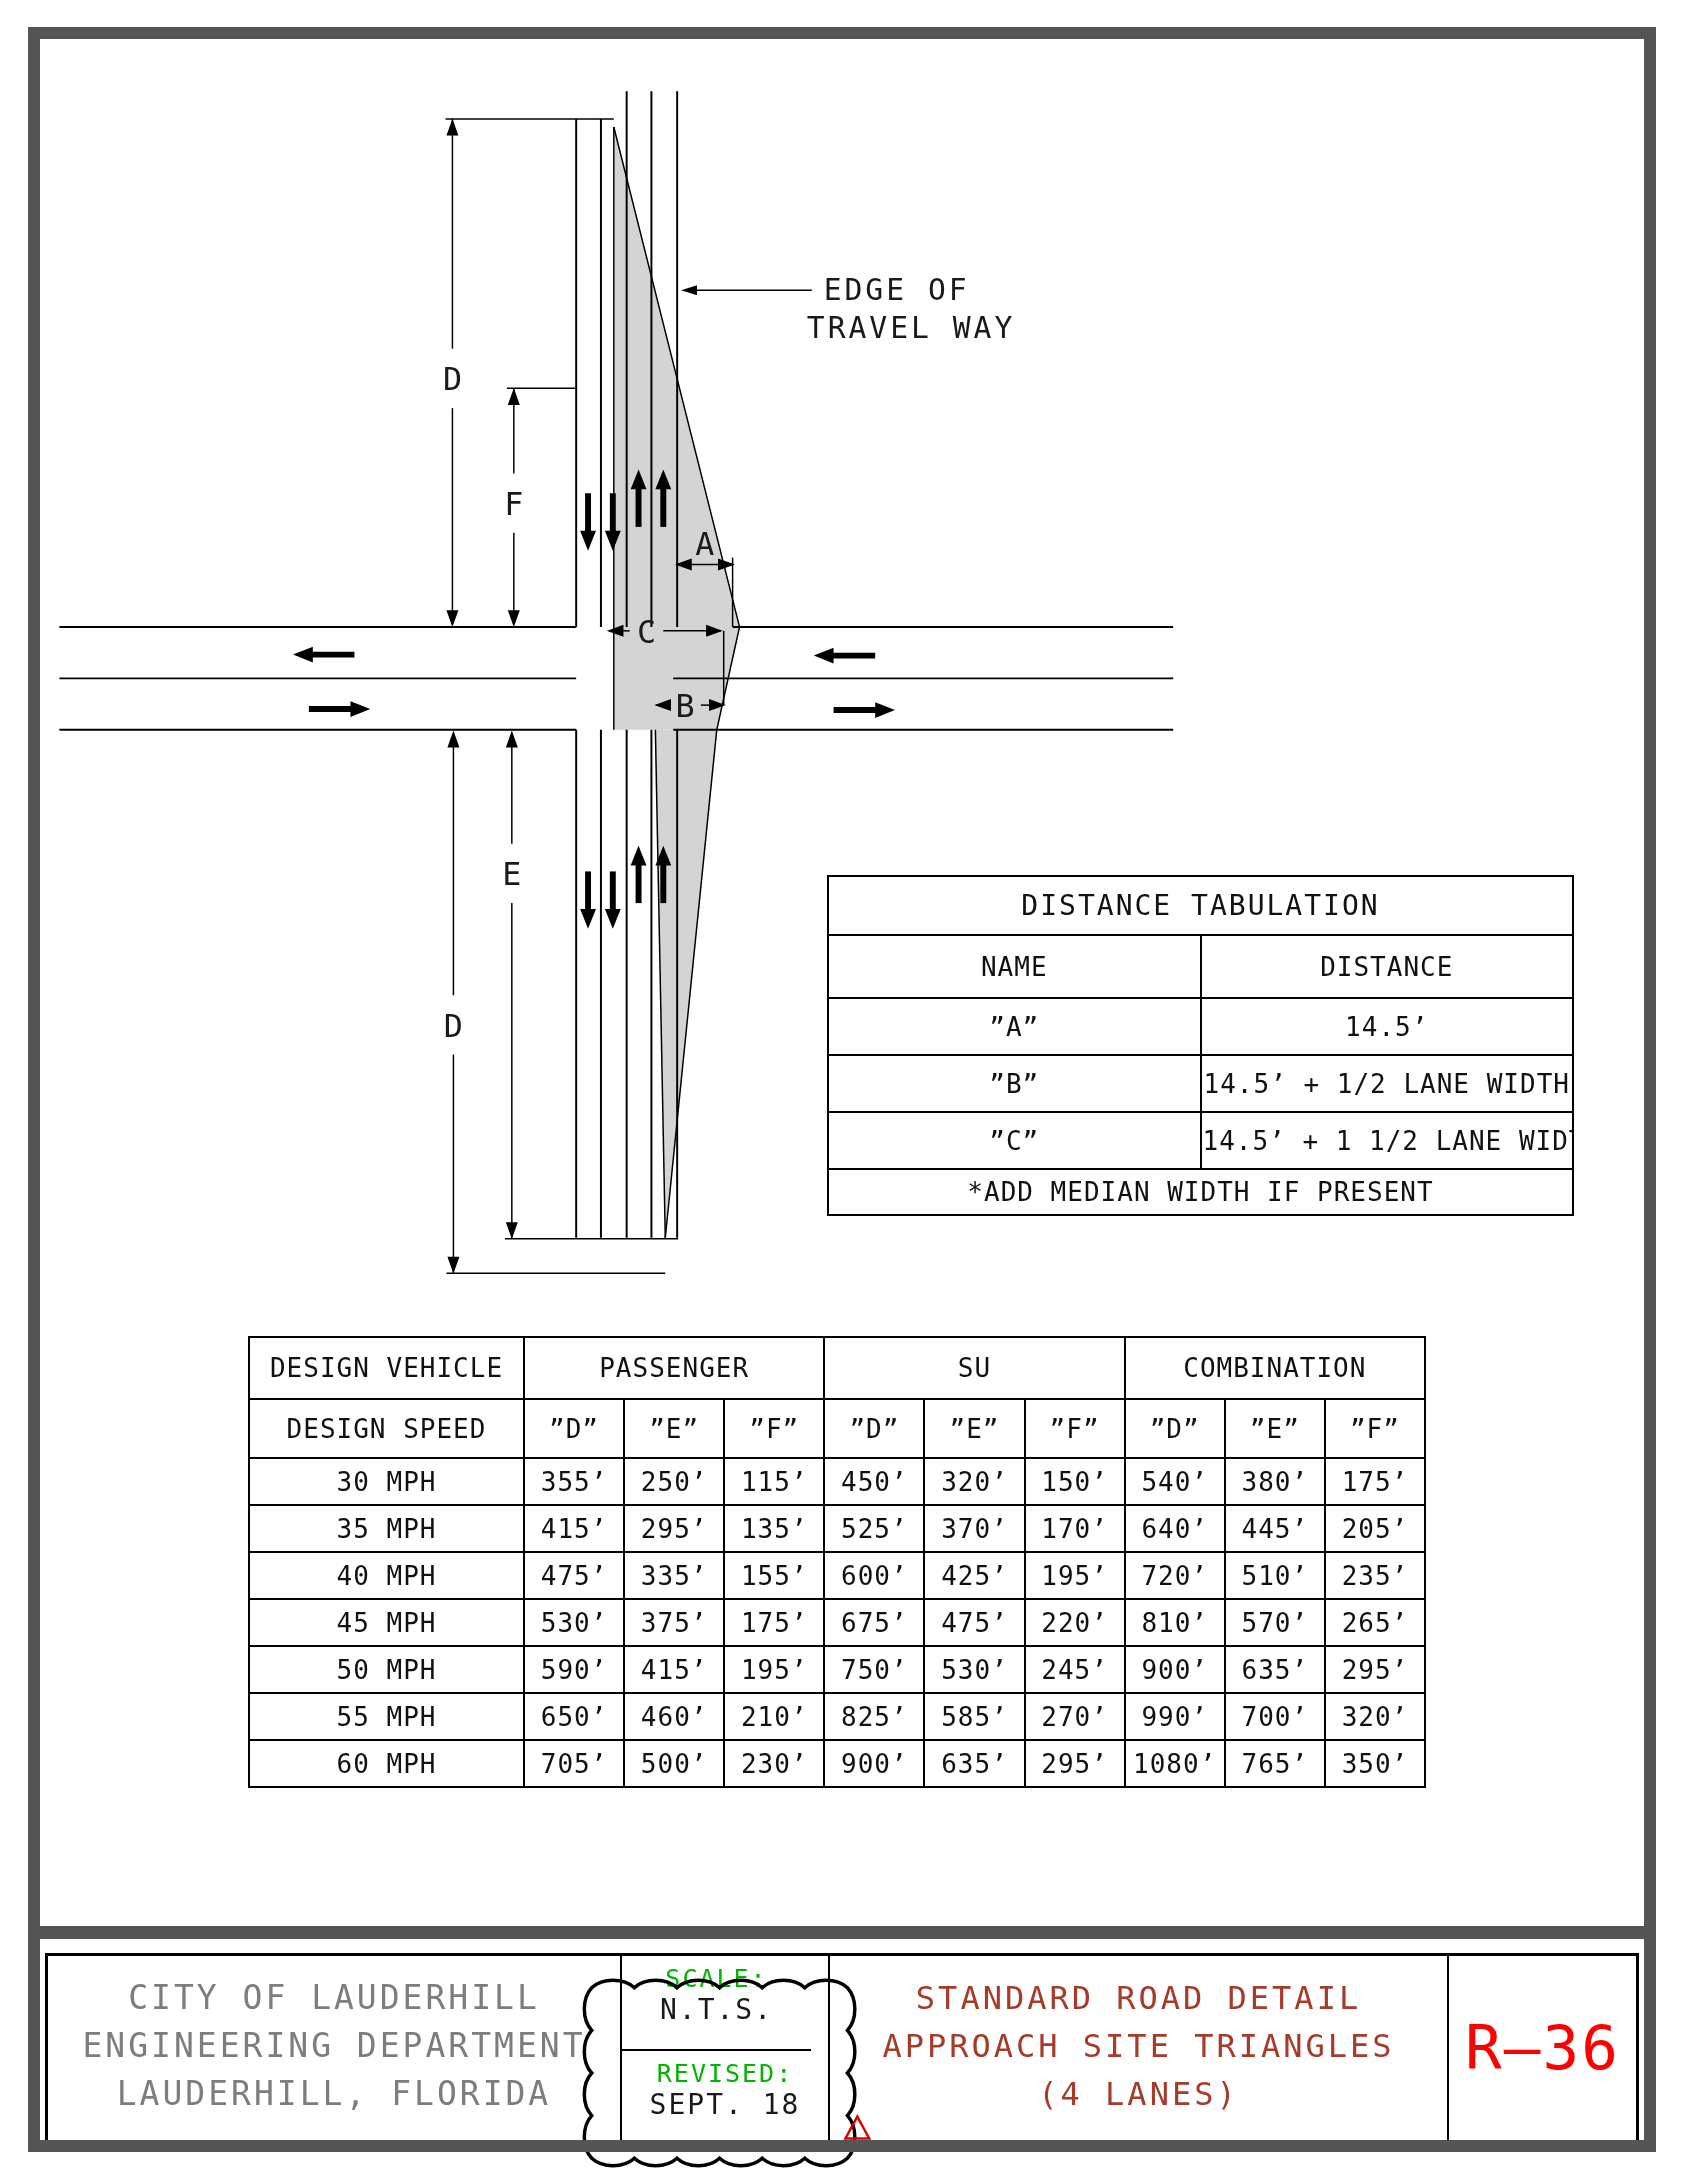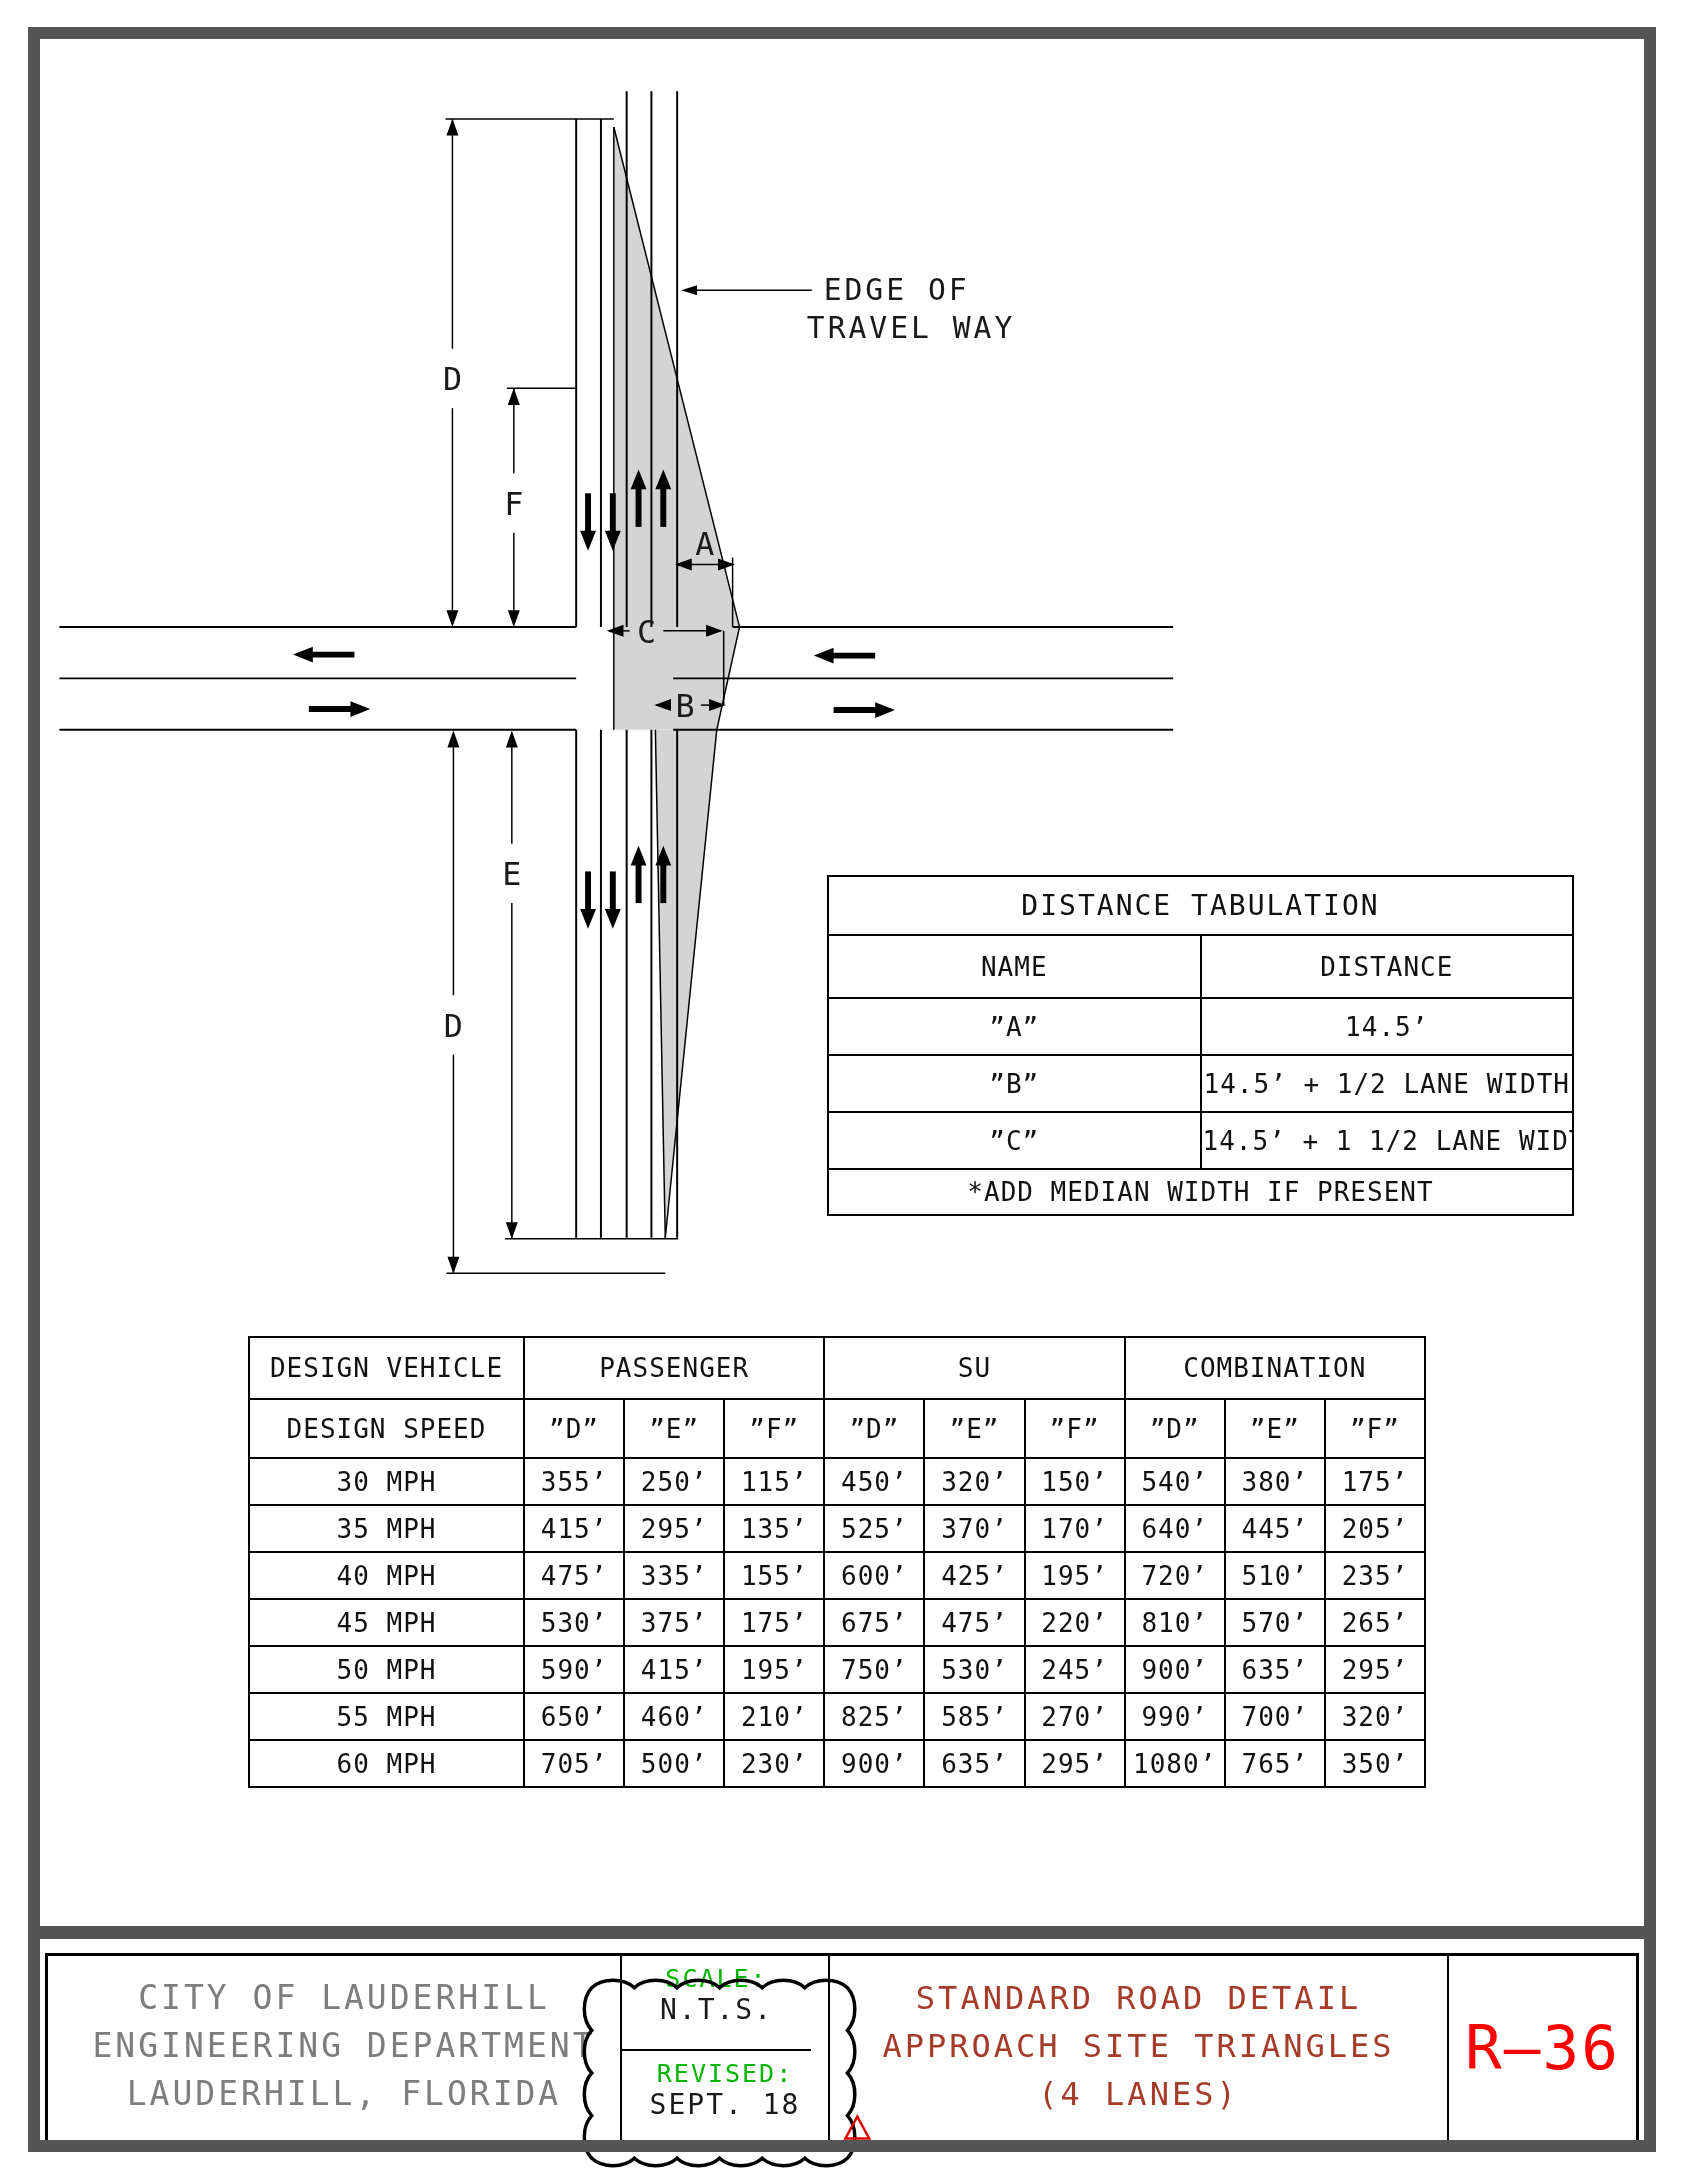--- a/index.html
+++ b/index.html
@@ -22,21 +22,21 @@
   .dist-table tbody td{height:53px;}
   .dist-table tfoot td{height:42px;}
   .dist-table .c-name{width:113px;border-radius:11px;}
   .speed-table{left:248px;top:1336px;width:1178px;}
   .speed-table thead tr.gr th{height:58px;margin-left:42px;}
   .speed-table thead tr.h2 th{height:55px;}
   .speed-table tbody td{height:43px;}
   
   .tblock{left:45px;top:1953px;width:1594px;height:190px;border:3px solid #000;box-sizing:border-box;}
   .tb-cell{position:absolute;top:0;height:100%;box-sizing:border-box;}
-  .tb-org{left:10px;width:572px;}
+  .tb-org{left:0;width:572px;}
   .tb-scale{left:572px;width:210px;border-left:2px solid #000;border-right:2px solid #000;}
   .tb-title{left:782px;width:617px;}
   .tb-sheet{left:1399px;width:189px;border-left:2px solid #000;}
   .org-line{font-size:33px;color:#7d7d7d;letter-spacing:3px;text-align:center;line-height:48px;}
   .title-line{font-size:32px;color:#a63b2a;letter-spacing:3px;text-align:center;line-height:48px;}
   .tb-org .pad, .tb-title .pad{padding-top:18px;}
   .scale-label{font-size:25px;color:#00b400;text-align:center;letter-spacing:2px;}
   .scale-value{font-size:28px;color:#1a1a1a;text-align:center;letter-spacing:2px;}
   .scale-top{position:absolute;top:0;left:0;right:17px;height:95px;border-bottom:2px solid #000;padding-top:8px;box-sizing:border-box;}
   .scale-bot{position:absolute;top:95px;left:0;right:0;bottom:0;padding-top:8px;box-sizing:border-box;}

